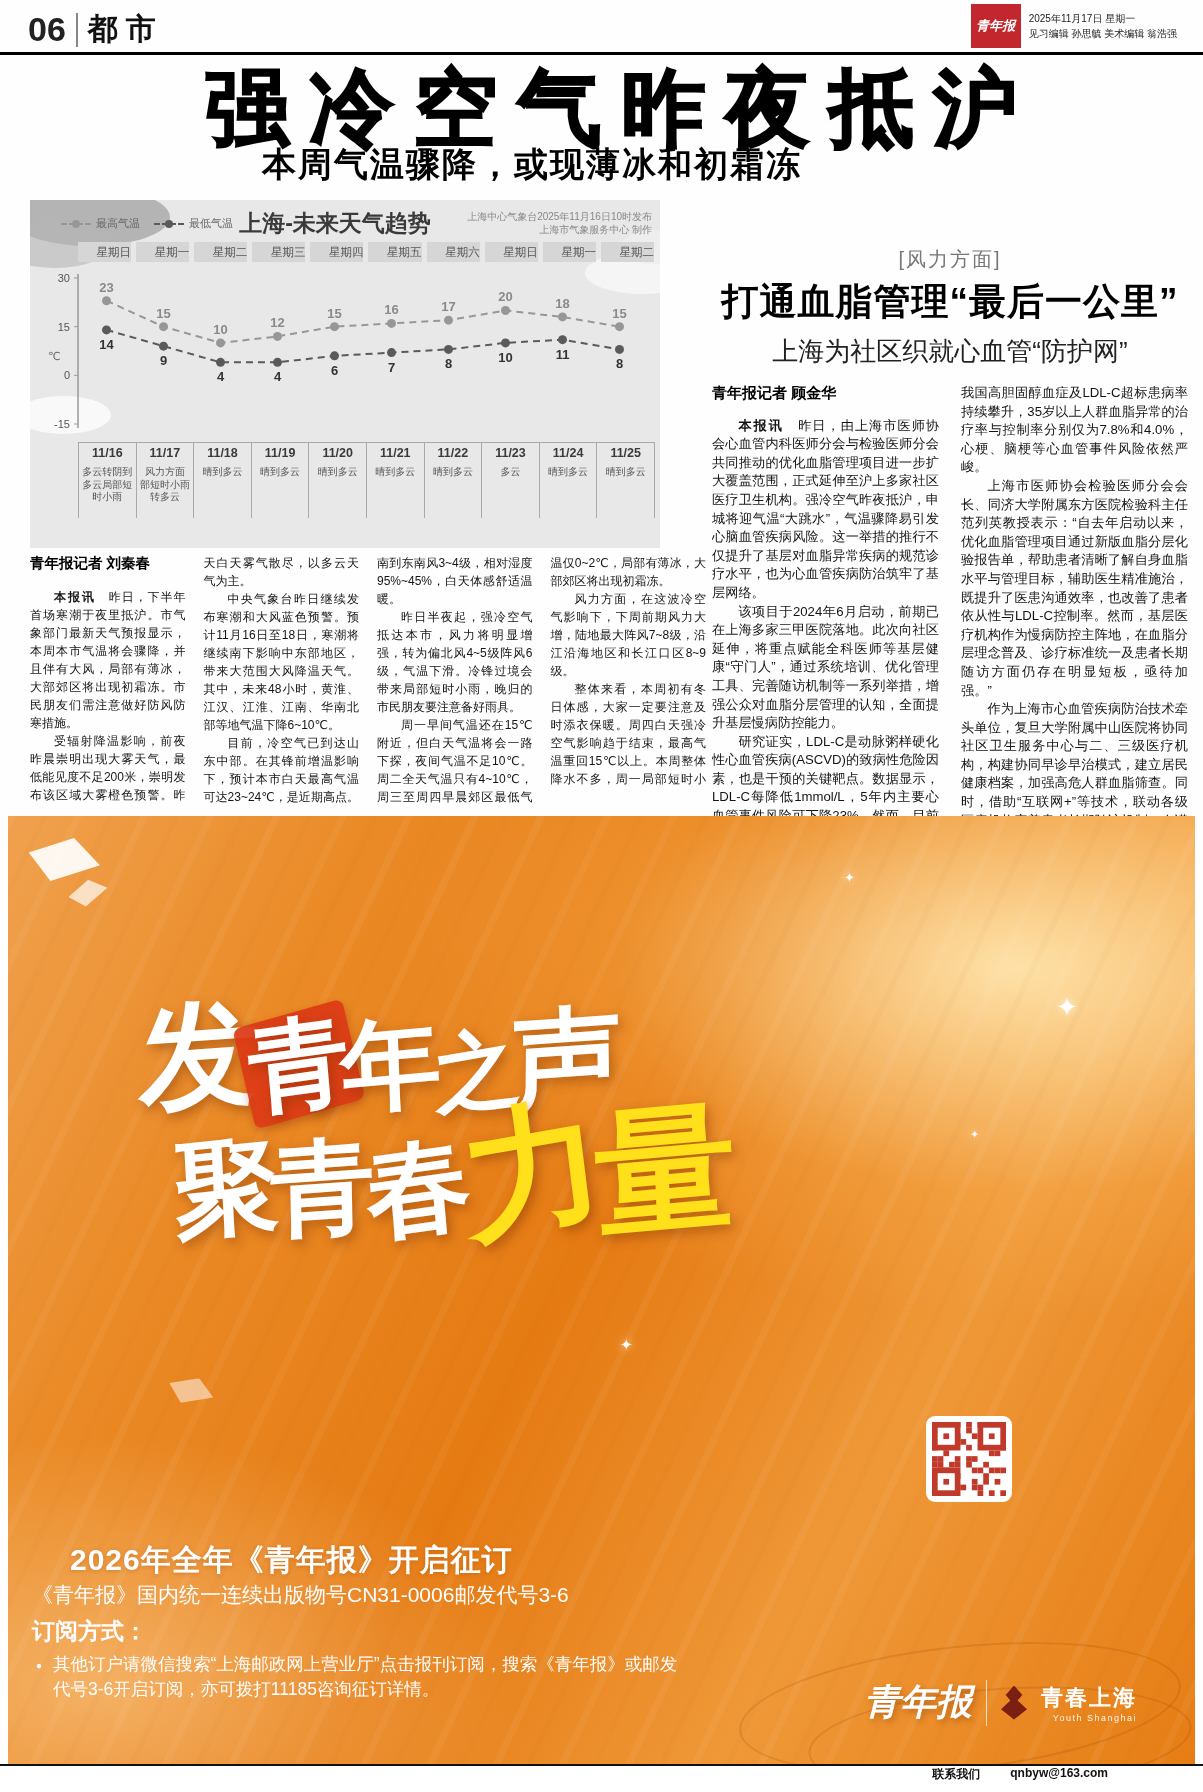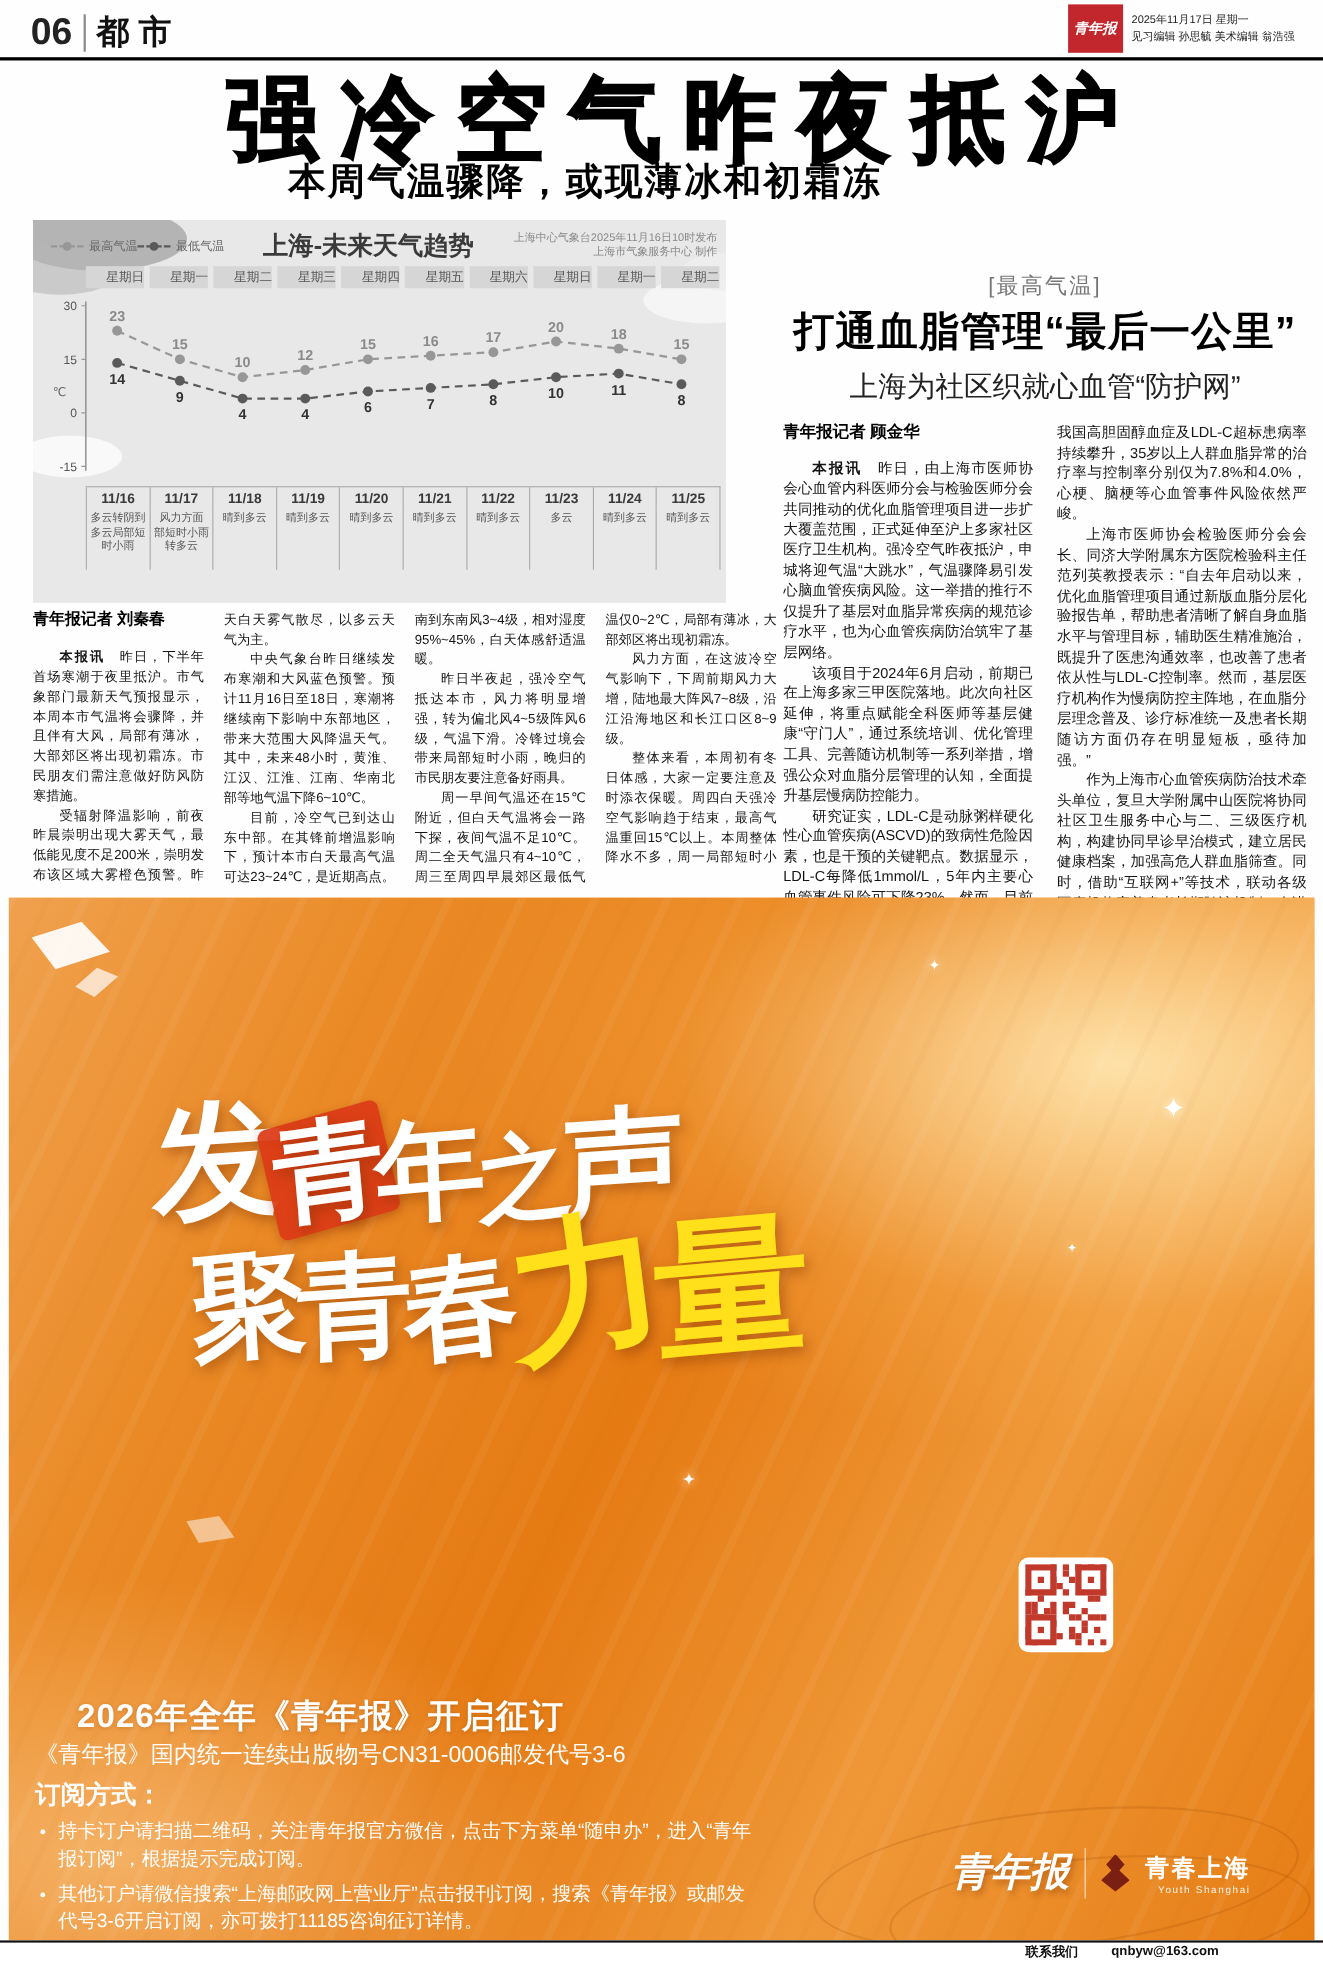--- a/index.html
+++ b/index.html
@@ -19,21 +19,21 @@
   .rule{position:absolute;top:52px;left:0;right:0;height:3px;background:#000;}
   
   .headline{position:absolute;top:52px;left:0;width:100%;margin:0;text-align:center;font-size:84px;font-weight:900;
      letter-spacing:20px;color:#000;-webkit-text-stroke:2px #000;transform:translateX(20px);}
   .subheadline{position:absolute;top:142px;left:262px;margin:0;font-size:34px;font-weight:700;letter-spacing:2px;color:#000;}
   
   .chart{position:absolute;left:30px;top:200px;width:630px;height:348px;background:#e8e8e8;overflow:hidden;}
   .cloud{position:absolute;border-radius:50%;}
   .chart-title{position:absolute;left:185px;top:8px;width:240px;text-align:center;font-size:23px;font-weight:800;color:#3a3a3a;}
   .chart-source{position:absolute;right:8px;top:10px;text-align:right;font-size:10px;line-height:13px;color:#888;}
-  .legend{position:absolute;left:16px;top:16px;display:flex;}
+  .legend{position:absolute;left:31px;top:16px;display:flex;gap:14px;}
   .lg{display:flex;align-items:center;gap:5px;font-size:11px;color:#666;}
   .lg-line{position:relative;width:30px;height:0;border-top:2px dashed var(--c);}
   .lg-dot{position:absolute;left:11px;top:-5px;width:8px;height:8px;border-radius:50%;background:var(--c);}
   .weekday-row{position:absolute;left:48px;top:42px;width:576px;display:grid;grid-template-columns:repeat(10,1fr);gap:5px;}
   .weekday-cell{background:#d6d6d6;text-align:right;font-size:11.5px;line-height:20px;height:20px;color:#555;}
   #plot{position:absolute;left:0;top:64px;}
   .date-table{position:absolute;left:48px;top:242px;width:576px;border-top:1px solid #a9a9a9;border-right:1px solid #a9a9a9;}
   .dt-row{display:grid;grid-template-columns:repeat(10,1fr);}
   .date-cell{border-left:1px solid #a9a9a9;text-align:center;font-size:12.5px;font-weight:bold;color:#3a3a3a;line-height:20px;height:20px;}
   .cond-cell{border-left:1px solid #a9a9a9;text-align:center;font-size:10px;line-height:12.5px;color:#555;padding:3px 1px 6px;min-height:46px;}
@@ -262,21 +262,21 @@
       <p>受辐射降温影响，前夜昨晨崇明出现大雾天气，最低能见度不足200米，崇明发布该区域大雾橙色预警。昨天白天雾气散尽，以多云天气为主。</p>
       <p>中央气象台昨日继续发布寒潮和大风蓝色预警。预计11月16日至18日，寒潮将继续南下影响中东部地区，带来大范围大风降温天气。其中，未来48小时，黄淮、江汉、江淮、江南、华南北部等地气温下降6~10℃。</p>
       <p>目前，冷空气已到达山东中部。在其锋前增温影响下，预计本市白天最高气温可达23~24℃，是近期高点。南到东南风3~4级，相对湿度95%~45%，白天体感舒适温暖。</p>
       <p>昨日半夜起，强冷空气抵达本市，风力将明显增强，转为偏北风4~5级阵风6级，气温下滑。冷锋过境会带来局部短时小雨，晚归的市民朋友要注意备好雨具。</p>
       <p>周一早间气温还在15℃附近，但白天气温将会一路下探，夜间气温不足10℃。周二全天气温只有4~10℃，周三至周四早晨郊区最低气温仅0~2℃，局部有薄冰，大部郊区将出现初霜冻。</p>
       <p>风力方面，在这波冷空气影响下，下周前期风力大增，陆地最大阵风7~8级，沿江沿海地区和长江口区8~9级。</p>
       <p>整体来看，本周初有冬日体感，大家一定要注意及时添衣保暖。周四白天强冷空气影响趋于结束，最高气温重回15℃以上。本周整体降水不多，周一局部短时小雨，其他时间以晴或多云为主基调。</p>
     </div>
 
   <aside class="related">
-    <div class="kicker">[最高气温]</div>
+    <div class="kicker">[风力方面]</div>
     <h3>打通血脂管理“最后一公里”</h3>
     <h4>上海为社区织就心血管“防护网”</h4>
     <div class="related-body" id="relatedArticle">
       <div class="byline">青年报记者 顾金华</div>
     <p><b class="lead">本报讯</b>　昨日，由上海市医师协会心血管内科医师分会与检验医师分会共同推动的优化血脂管理项目进一步扩大覆盖范围，正式延伸至沪上多家社区医疗卫生机构。强冷空气昨夜抵沪，申城将迎气温“大跳水”，气温骤降易引发心脑血管疾病风险。这一举措的推行不仅提升了基层对血脂异常疾病的规范诊疗水平，也为心血管疾病防治筑牢了基层网络。</p>
         <p>该项目于2024年6月启动，前期已在上海多家三甲医院落地。此次向社区延伸，将重点赋能全科医师等基层健康“守门人”，通过系统培训、优化管理工具、完善随访机制等一系列举措，增强公众对血脂分层管理的认知，全面提升基层慢病防控能力。</p>
         <p>研究证实，LDL-C是动脉粥样硬化性心血管疾病(ASCVD)的致病性危险因素，也是干预的关键靶点。数据显示，LDL-C每降低1mmol/L，5年内主要心血管事件风险可下降23%。然而，目前我国高胆固醇血症及LDL-C超标患病率持续攀升，35岁以上人群血脂异常的治疗率与控制率分别仅为7.8%和4.0%，心梗、脑梗等心血管事件风险依然严峻。</p>
         <p>上海市医师协会检验医师分会会长、同济大学附属东方医院检验科主任范列英教授表示：“自去年启动以来，优化血脂管理项目通过新版血脂分层化验报告单，帮助患者清晰了解自身血脂水平与管理目标，辅助医生精准施治，既提升了医患沟通效率，也改善了患者依从性与LDL-C控制率。然而，基层医疗机构作为慢病防控主阵地，在血脂分层理念普及、诊疗标准统一及患者长期随访方面仍存在明显短板，亟待加强。”</p>
         <p>作为上海市心血管疾病防治技术牵头单位，复旦大学附属中山医院将协同社区卫生服务中心与二、三级医疗机构，构建协同早诊早治模式，建立居民健康档案，加强高危人群血脂筛查。同时，借助“互联网+”等技术，联动各级医疗机构完善患者长期随访机制。在诺华公司等行业伙伴的支持下，项目将进一步提升居民对心脑血管危险因素的认知。</p>
       </div>
@@ -308,21 +308,20 @@
           <span style="font-size: 104px; transform: rotate(-8deg);">春</span>
           <span class="yellow" style="font-size: 140px; transform: rotate(-10deg);">力</span>
           <span class="yellow" style="font-size: 140px; transform: rotate(-5deg);">量</span>
         </div>
     </div>
 
     <div class="ad-title">2026年全年《青年报》开启征订</div>
     <div class="ad-issn">《青年报》国内统一连续出版物号CN31-0006邮发代号3-6</div>
     <div class="ad-method-title">订阅方式：</div>
     <ul class="methods" id="methods">
-        <li>持卡订户请扫描二维码，关注青年报官方微信，点击下方菜单“随申办”，进入“青年报订阅”，根据提示完成订阅。</li>
         <li>其他订户请微信搜索“上海邮政网上营业厅”点击报刊订阅，搜索《青年报》或邮发代号3-6开启订阅，亦可拨打11185咨询征订详情。</li>
       </ul>
 
     <div class="qr-box">
       <svg id="qr" width="74" height="74" viewBox="0 0 74 74">
           <rect x="22.76923076923077" y="0" width="5.6923076923076925" height="5.6923076923076925" fill="#c0392b"></rect>
           <rect x="34.15384615384615" y="0" width="5.6923076923076925" height="5.6923076923076925" fill="#c0392b"></rect>
           <rect x="45.53846153846154" y="0" width="5.6923076923076925" height="5.6923076923076925" fill="#c0392b"></rect>
           <rect x="56.92307692307693" y="0" width="5.6923076923076925" height="5.6923076923076925" fill="#c0392b"></rect>
           <rect x="68.3076923076923" y="0" width="5.6923076923076925" height="5.6923076923076925" fill="#c0392b"></rect>

